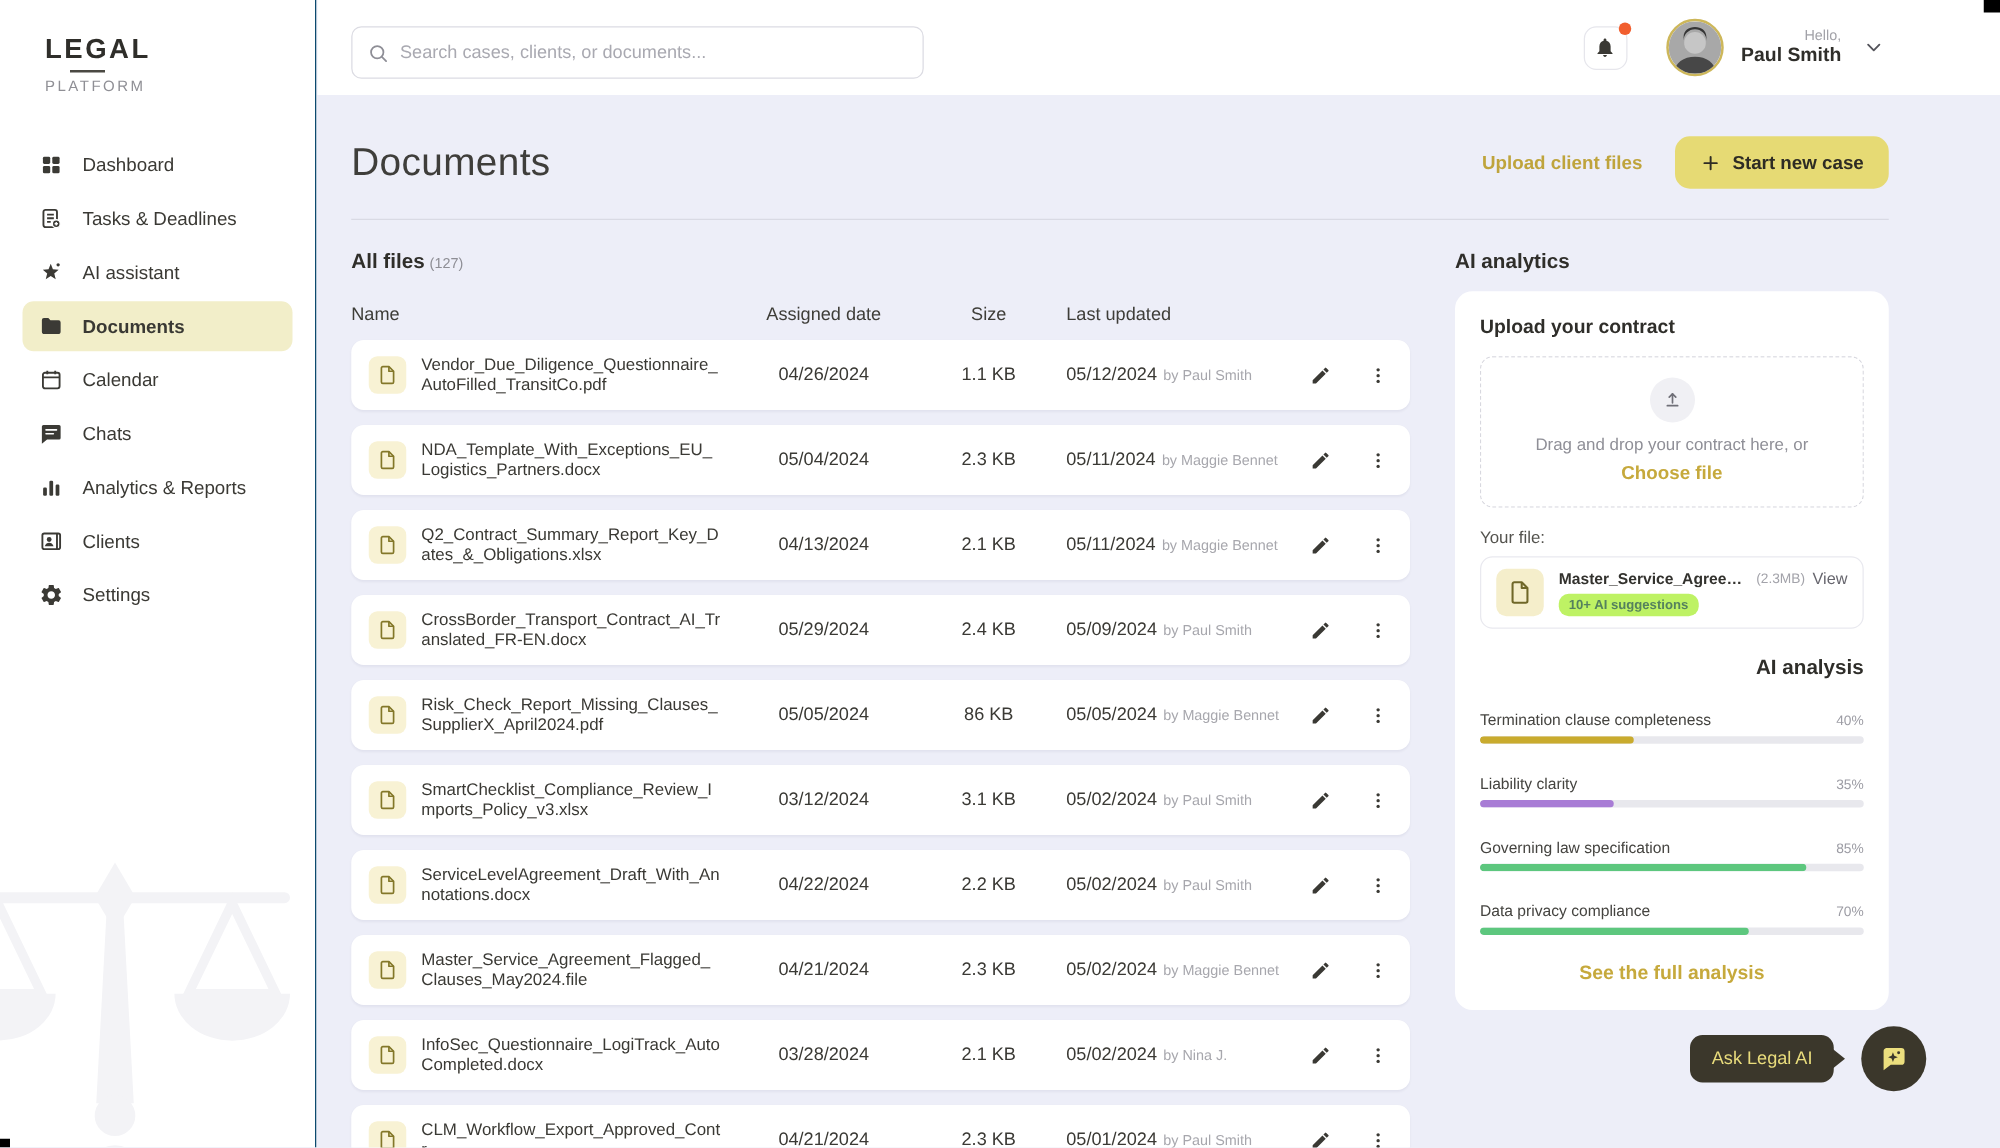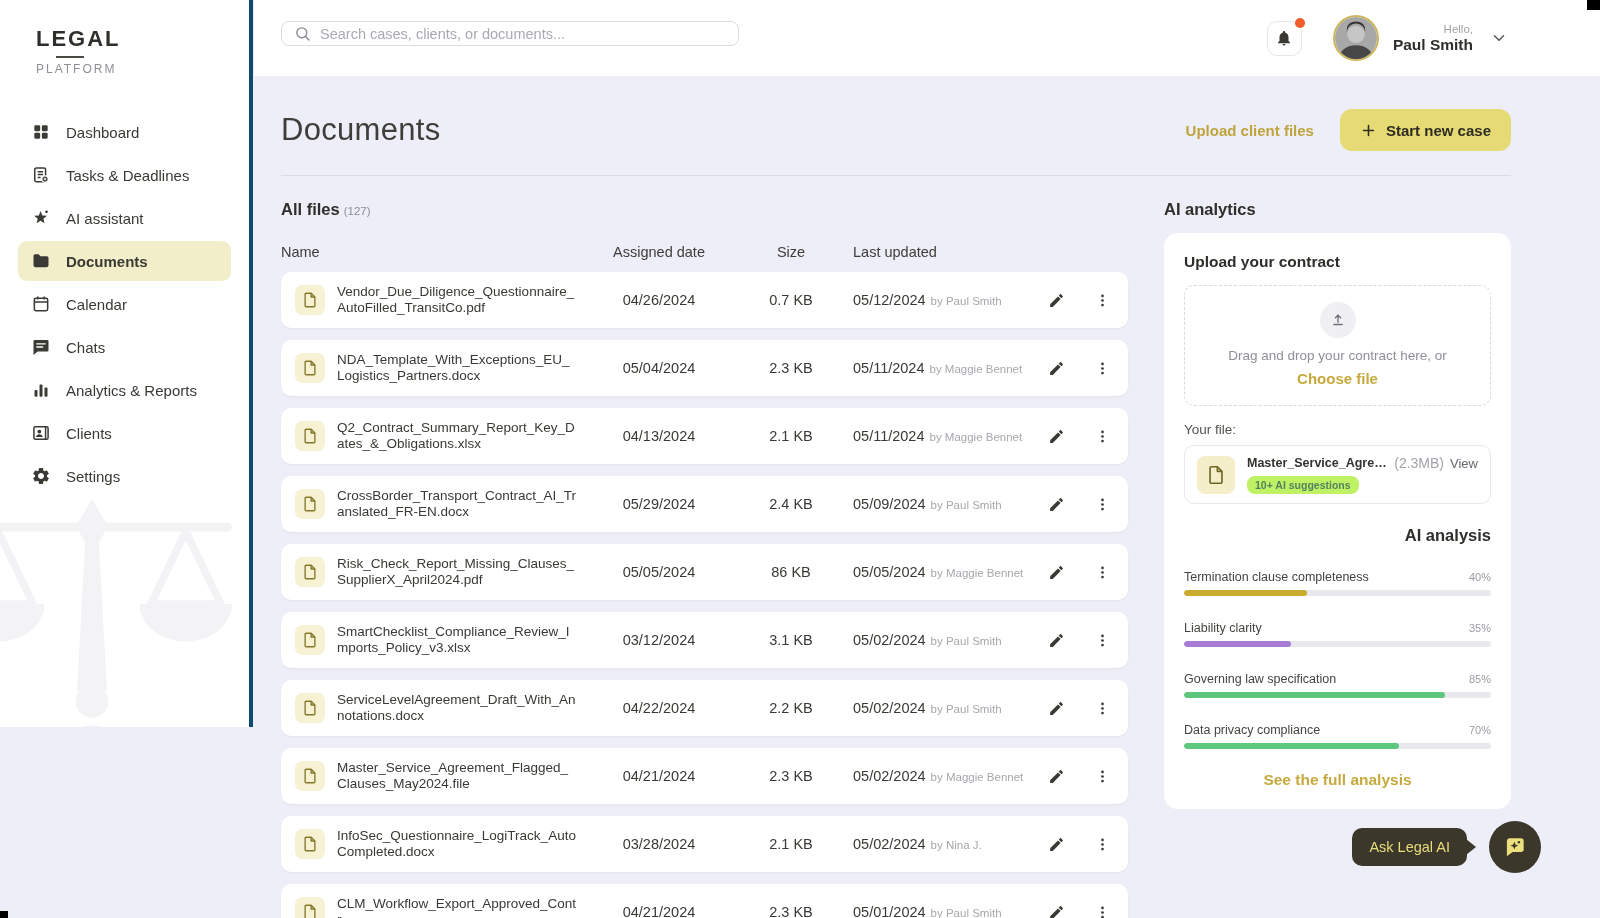--- a/index.html
+++ b/index.html
@@ -2,38 +2,38 @@
 <html><head>
 <meta charset="utf-8">
 <style>
   * { margin:0; padding:0; box-sizing:border-box; }
   html,body { width:1600px; height:918px; }
   body {
     position:relative; overflow:hidden; background:#edeef8;
     font-family:"Liberation Sans","DejaVu Sans",sans-serif; color:#33322e;
   }
   
-  .sidebar { position:absolute; left:0; top:0; width:253px; height:727px; background:#fff;
-    border-right:4px solid #0c4a6e; overflow:hidden; z-index:2; }
+  .sidebar { position:absolute; left:0; top:0; width:253px; height:918px; background:#fff;
+    border-right:1px solid #0c4a6e; overflow:hidden; z-index:2; }
   .logo { margin:26px 0 0 36px; }
   .logo-name { font-size:22px; font-weight:800; letter-spacing:2px; color:#2f2e2a; }
   .logo-rule { width:28px; height:2px; background:#4a4943; margin:4px 0 4px 20px; }
   .logo-sub { font-size:12px; letter-spacing:2px; color:#8f8f95; font-weight:300; }
   .nav { margin-top:36px; padding:0 18px; }
   .nav-item { display:flex; align-items:center; gap:15px; height:40px; padding:0 13px;
     border-radius:9px; margin-bottom:3px; cursor:pointer; }
   .nav-item.active { background:#f2eec9; }
   .nav-item.active .nav-label { font-weight:700; }
   .nav-icon { width:20px; height:20px; color:#3b3a35; flex:0 0 20px; }
   .nav-icon svg { width:20px; height:20px; display:block; }
   .nav-label { font-size:15px; color:#3a3934; font-weight:500; white-space:nowrap; }
   .watermark { position:absolute; left:-58px; bottom:-42px; width:300px; height:280px; }
   
   .topbar { position:absolute; left:254px; top:0; right:0; height:76px; background:#fff; z-index:1; }
-  .search-box { position:absolute; left:27px; top:21px; width:458px; height:25px;
+  .search-box { position:absolute; left:27px; top:21px; width:458px; height:42px;
     border:1px solid #dcdce3; border-radius:8px; background:#fff; display:flex; align-items:center; padding:0 12px; gap:9px; }
   .search-box svg { width:17px; height:17px; color:#8e8e96; flex:0 0 17px; }
   .search-input { border:none; outline:none; flex:1; font-size:14.5px; color:#3a3a3a;
     font-family:inherit; background:transparent; }
   .search-input::placeholder { color:#a9a9b1; }
   .topbar-right { position:absolute; right:92px; top:0; height:76px; display:flex; align-items:center;text-align:right; }
   .bell-btn { width:35px; height:35px; border:1px solid #e6e6ec; border-radius:10px; background:#fff;
     position:relative; display:flex; align-items:center; justify-content:center; cursor:pointer; }
   .bell-btn svg { width:18px; height:18px; color:#3a3934; }
   .notif-dot { position:absolute; top:-4px; right:-4px; width:10px; height:10px; border-radius:50%; }
@@ -93,21 +93,21 @@
   .your-file-label { margin-top:16px; font-size:13.5px; color:#54534e; }
   .your-file { margin-top:8px; border:1px solid #e9e9ef; border-radius:10px; padding:9px 12px;
     display:flex; align-items:center; gap:12px; }
   .yf-ico { width:38px; height:38px; border-radius:8px; background:#f5eecb; color:#6f6728;
     display:flex; align-items:center; justify-content:center; flex:0 0 38px; }
   .yf-ico svg { width:22px; height:22px; }
   .yf-body { flex:1; min-width:0; }
   .yf-top { display:flex; align-items:center; gap:6px; }
   .yf-name { font-size:12.5px; font-weight:700; color:#33322e; white-space:nowrap; overflow:hidden;
     text-overflow:ellipsis; max-width:152px; }
-  .yf-size { font-size:14px; color:#a3a3aa; white-space:nowrap;text-align:right; }
+  .yf-size { font-size:11px; color:#a3a3aa; white-space:nowrap;text-align:right; }
   .yf-view { font-size:13px; color:#67666e; margin-left:auto; cursor:pointer; }
   .yf-badge { display:inline-block; margin-top:5px; background:#bef264; color:#55815d;
     font-size:10.5px; font-weight:600; border-radius:8px; padding:3px 8px; }
   .analysis-title { margin-top:22px; font-size:16.5px; font-weight:700; color:#2f2e2a;text-align:right; }
   .metric { margin-top:25px; }
   .metric-top { display:flex; justify-content:space-between; align-items:baseline; }
   .metric-label { font-size:12.5px; color:#454440; }
   .metric-pct { font-size:11px; color:#9c9ca4; }
   .metric-track { margin-top:6px; height:6px; border-radius:3px; background:#e8e8ed; overflow:hidden; }
   .metric-fill { height:100%; border-radius:3px; }
@@ -304,21 +304,21 @@
         <div id="file-rows">
             <div class="file-row">
     <span class="file-ico">
       <svg viewBox="0 0 24 24" fill="none" stroke="currentColor" stroke-width="1.8" stroke-linejoin="round">
                   <path d="M13.5 3H7a1.5 1.5 0 0 0-1.5 1.5v15A1.5 1.5 0 0 0 7 21h10a1.5 1.5 0 0 0 1.5-1.5V8z"></path>
                   <path d="M13.5 3v5h5"></path>
                 </svg>
     </span>
     <span class="f-name">Vendor_Due_Diligence_Questionnaire_AutoFilled_TransitCo.pdf</span>
     <span class="f-date">04/26/2024</span>
-    <span class="f-size">0.7 KB</span>
+    <span class="f-size">1.1 KB</span>
     <span class="f-upd"><span class="upd-date">05/12/2024</span><span class="f-by">by Paul Smith</span></span>
     <span class="row-action">
       <svg viewBox="0 0 24 24" fill="currentColor">
                   <path d="M3 17.25V21h3.75L17.81 9.94l-3.75-3.75L3 17.25zM20.71 7.04a.996.996 0 0 0 0-1.41l-2.34-2.34a.996.996 0 0 0-1.41 0l-1.83 1.83 3.75 3.75 1.83-1.83z"></path>
                 </svg>
     </span>
     <span class="row-action">
       <svg viewBox="0 0 24 24" fill="currentColor">
                   <circle cx="12" cy="5.5" r="1.9"></circle>
                   <circle cx="12" cy="12" r="1.9"></circle>

